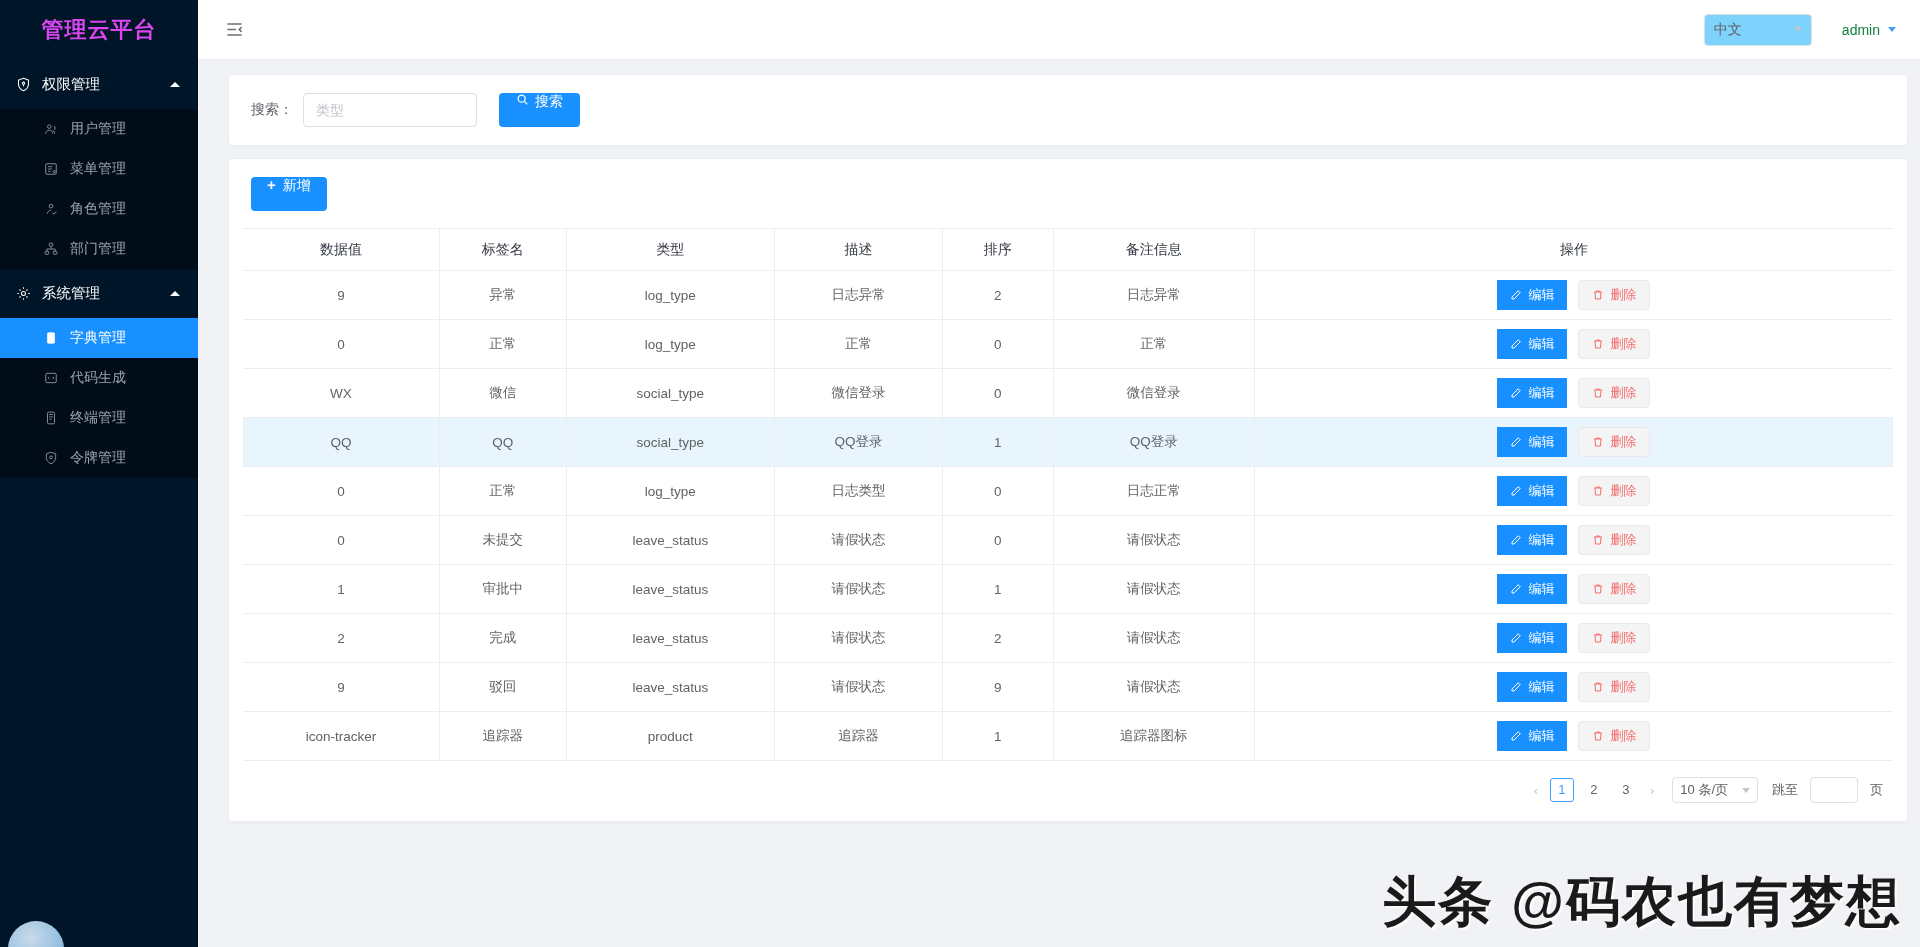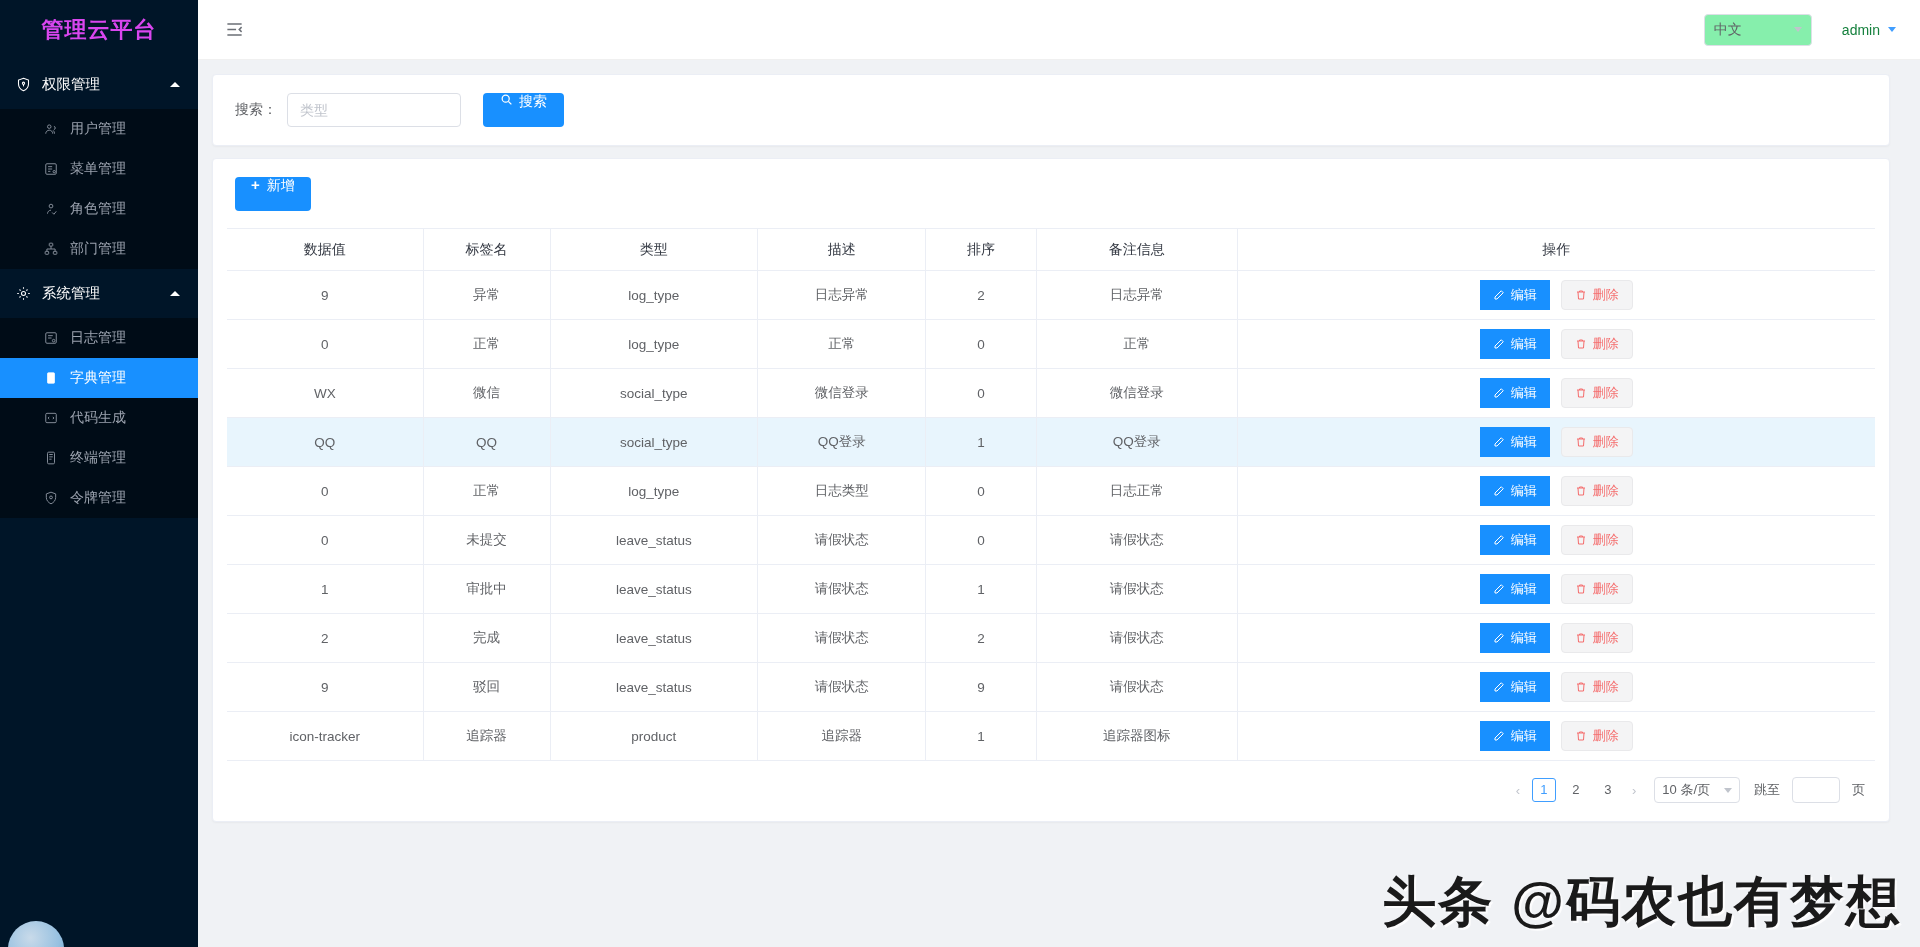--- a/index.html
+++ b/index.html
@@ -60,33 +60,33 @@
   #topbar {
     height: 60px; background: #ffffff; display: flex; align-items: center;
     padding: 0 24px 0 22px; flex: 0 0 60px;
     border-bottom: 1px solid #f0f0f0;
   }
   #collapse-btn { width: 28px; height: 28px; display:flex; align-items:center; justify-content:center; cursor: pointer;}
   .topbar-spacer { flex: 1; }
   .lang-select {
     height: 32px; min-width: 74px; border: 1px solid #dcdfe6; border-radius: 4px;
     display: flex; align-items: center; justify-content: space-between;
-    padding: 0 9px; font-size: 14px; color: #606266; cursor: pointer; background:#86efac;
+    padding: 0 9px; font-size: 14px; color: #606266; cursor: pointer; background:#7dd3fc;
     margin-right: 30px;
     gap: 44px;
   }
   .caret-down {
     width: 0; height: 0; border-left: 4px solid transparent; border-right: 4px solid transparent;
     border-top: 5px solid #c0c4cc; margin-left: 8px;
   }
   .user-menu { font-size: 14px; color: #15803d; display:flex; align-items:center; cursor: pointer; }
   .user-menu .caret-down { border-top-color: #409eff; }
 
   
-  #content { flex: 1; padding: 14px 30px 0 14px; overflow: hidden; }
+  #content { flex: 1; padding: 14px 12px 0 14px; overflow: hidden; margin-left: 16px; }
 
   .card {
     background: #ffffff; border-radius: 4px;
     box-shadow: 0 1px 2px rgba(0,0,0,.04);
     border: 1px solid #ebeef5;
   }
   #search-card { padding: 18px 22px; margin-bottom: 12px; }
   .search-row { display: flex; align-items: center; }
   .search-label { font-size: 14px; color: #606266; margin-right: 10px; }
   .search-input {
@@ -235,30 +235,20 @@
       <span class="gi">
         <svg width="15" height="15" viewBox="0 0 24 24" fill="none" stroke="#ffffff" stroke-width="1.7">
           <circle cx="12" cy="12" r="3.2"></circle>
           <path d="M12 2v2.5M12 19.5V22M22 12h-2.5M4.5 12H2M18.4 5.6l-1.8 1.8M7.4 16.6l-1.8 1.8M18.4 18.4l-1.8-1.8M7.4 7.4L5.6 5.6"></path>
         </svg>
       </span>
       <span class="glabel">系统管理</span>
       <span class="arrow"></span>
     </div>
     <div class="submenu">
-      <div class="menu-item">
-        <span class="mi">
-          <svg width="14" height="14" viewBox="0 0 24 24" fill="none" stroke="#9ba3af" stroke-width="1.7">
-            <rect x="3" y="3" width="18" height="18" rx="2"></rect>
-              <path d="M7 8h8M7 12h6"></path>
-              <circle cx="16.5" cy="16.5" r="2.2"></circle>
-          </svg>
-        </span>
-        <span>日志管理</span>
-      </div>
       <div class="menu-item active">
         <span class="mi">
           <svg width="14" height="14" viewBox="0 0 24 24" fill="#ffffff" stroke="#ffffff" stroke-width="1.2">
             <rect x="6" y="3" width="12" height="18" rx="1.5"></rect>
           </svg>
         </span>
         <span>字典管理</span>
       </div>
       <div class="menu-item">
         <span class="mi">

